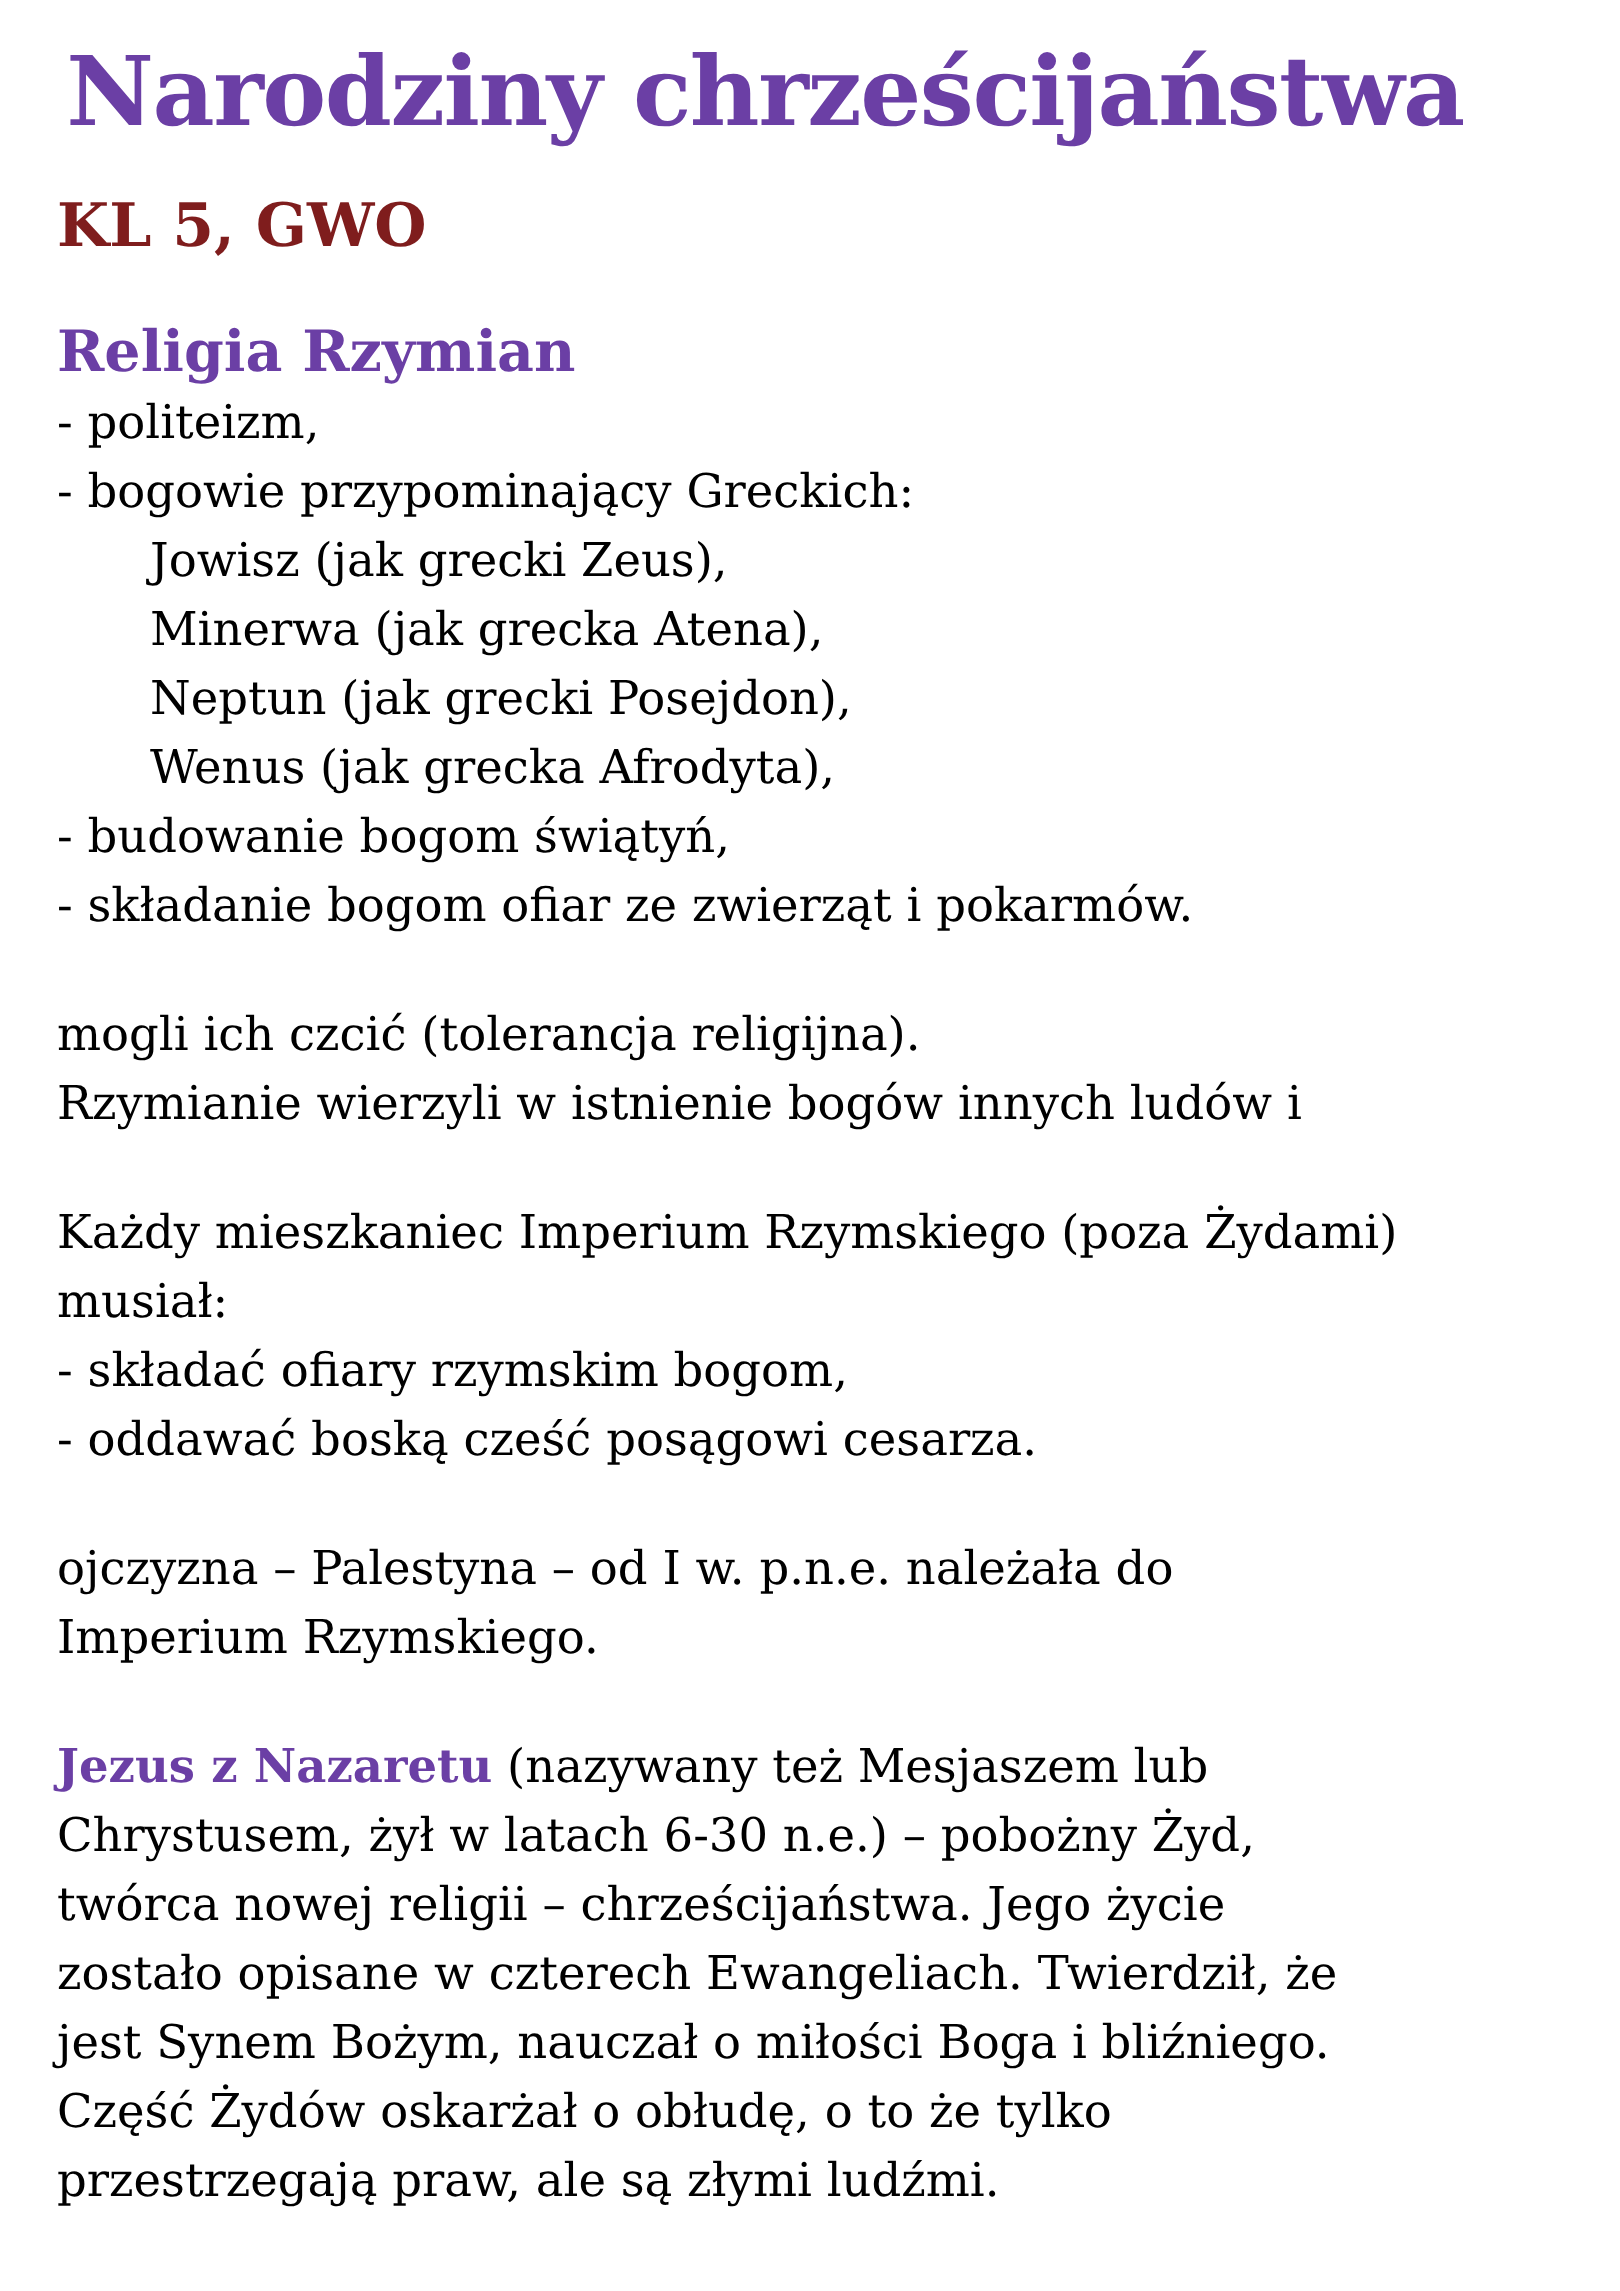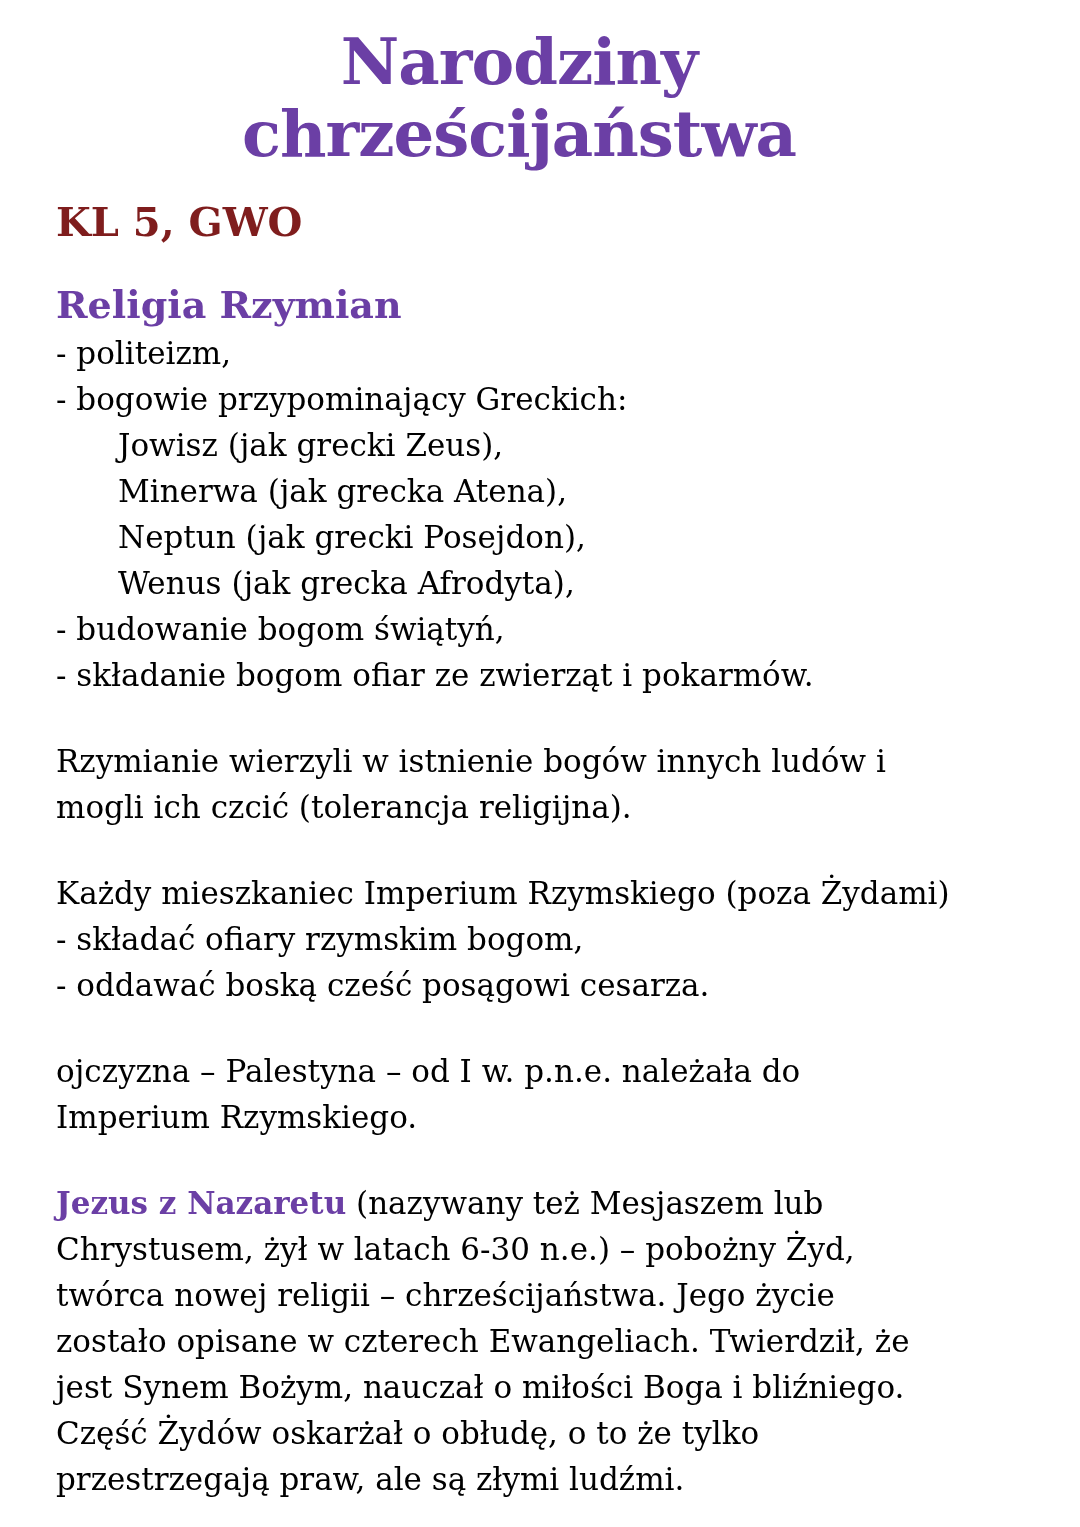--- a/index.html
+++ b/index.html
@@ -8,21 +8,21 @@
     height: 1527px;
     background: #ffffff;
     font-family: "DejaVu Serif", serif;
     color: #000000;
     overflow: hidden;
   }
   .page {
     box-sizing: border-box;
     width: 1020px;
     height: 1527px;
-    padding: 26px 38px 0 56px;
+    padding: 26px 38px 0 38px;
     background: #ffffff;
   }
   .doc-title {
     font-size: 64px;
     font-weight: bold;
     text-align: center;
     color: var(--accent, #6B3FA5);
     line-height: 1.12;
     letter-spacing: -1px;
   }
@@ -66,24 +66,25 @@
       <div class="block heading"><span class="bold accent">Religia Rzymian</span></div>
       <div class="block line"><span>- </span><span class="underline">politeizm</span><span>,</span></div>
       <div class="block line"><span>- </span><span class="underline">bogowie przypominający Greckich</span><span>:</span></div>
       <div class="block indent"><span class="bold">Jowisz</span><span> (jak grecki Zeus),</span></div>
       <div class="block indent"><span class="bold">Minerwa</span><span> (jak grecka Atena),</span></div>
       <div class="block indent"><span class="bold">Neptun</span><span> (jak grecki Posejdon),</span></div>
       <div class="block indent"><span class="bold">Wenus</span><span> (jak grecka Afrodyta),</span></div>
       <div class="block line"><span>- budowanie bogom </span><span class="underline">świątyń</span><span>,</span></div>
       <div class="block line"><span>- składanie bogom </span><span class="underline">ofiar ze zwierząt i pokarmów</span><span>.</span></div>
       <div class="block blank"></div>
+      <div class="block line"><span class="underline">mogli ich czcić</span><span> (tolerancja religijna).</span></div>
       <div class="block line"><span>Rzymianie </span><span class="underline">wierzyli</span><span> w istnienie </span><span class="underline">bogów innych ludów</span><span> i</span></div>
-      <div class="block line"><span class="underline">mogli ich czcić</span><span> (tolerancja religijna).</span></div>
       <div class="block blank"></div>
       <div class="block line"><span class="bold">Każdy</span><span> mieszkaniec Imperium Rzymskiego (poza Żydami)</span></div>
+      <div class="block line"><span class="bold">musiał</span><span>:</span></div>
       <div class="block line"><span>- </span><span class="underline">składać ofiary rzymskim bogom</span><span>,</span></div>
       <div class="block line"><span>- </span><span class="underline">oddawać boską cześć posągowi cesarza</span><span>.</span></div>
       <div class="block blank"></div>
       <div class="block line"><span>ojczyzna – </span><span class="bold">Palestyna</span><span> – od I w. p.n.e. należała do</span></div>
       <div class="block line"><span class="underline">Imperium Rzymskiego</span><span>.</span></div>
       <div class="block blank"></div>
       <div class="block line"><span class="bold accent">Jezus z Nazaretu</span><span> (nazywany też Mesjaszem lub</span></div>
       <div class="block line"><span>Chrystusem, żył w latach 6-30 n.e.) – pobożny Żyd,</span></div>
       <div class="block line"><span class="underline">twórca nowej religii</span><span> – </span><span class="bold">chrześcijaństwa</span><span>. Jego życie</span></div>
       <div class="block line"><span>zostało opisane w czterech </span><span class="bold">Ewangeliach</span><span>. Twierdził, że</span></div>

